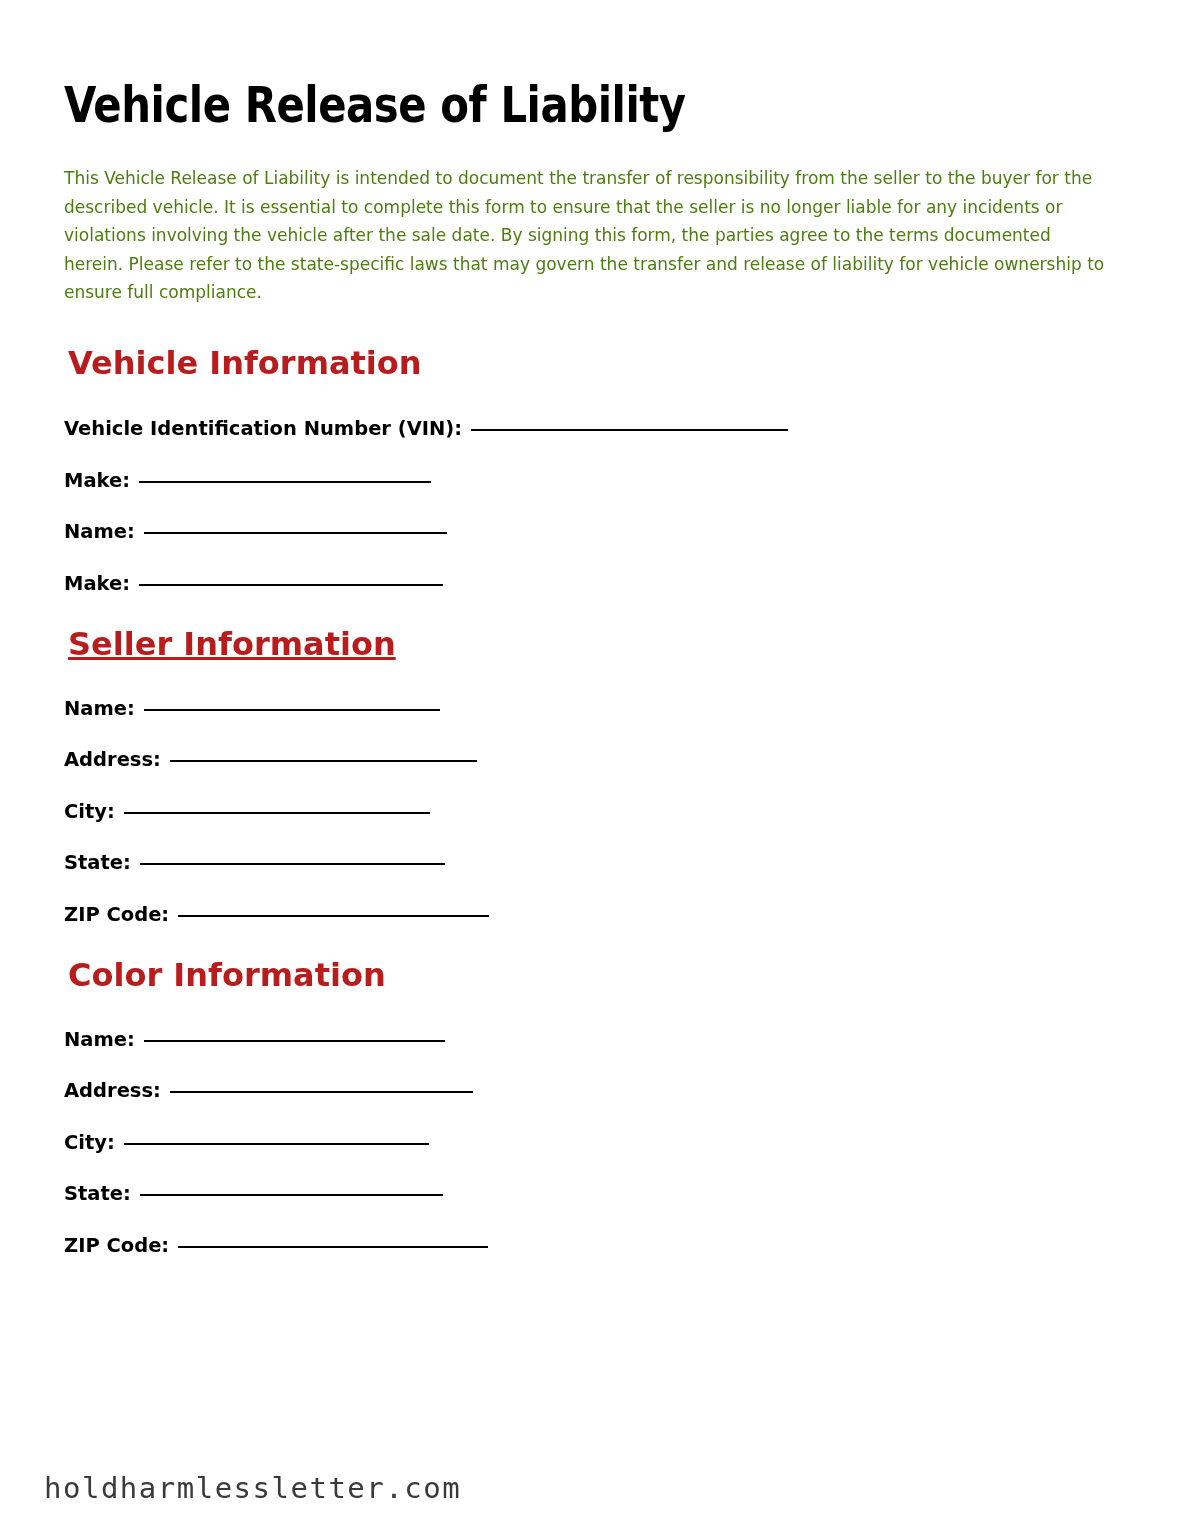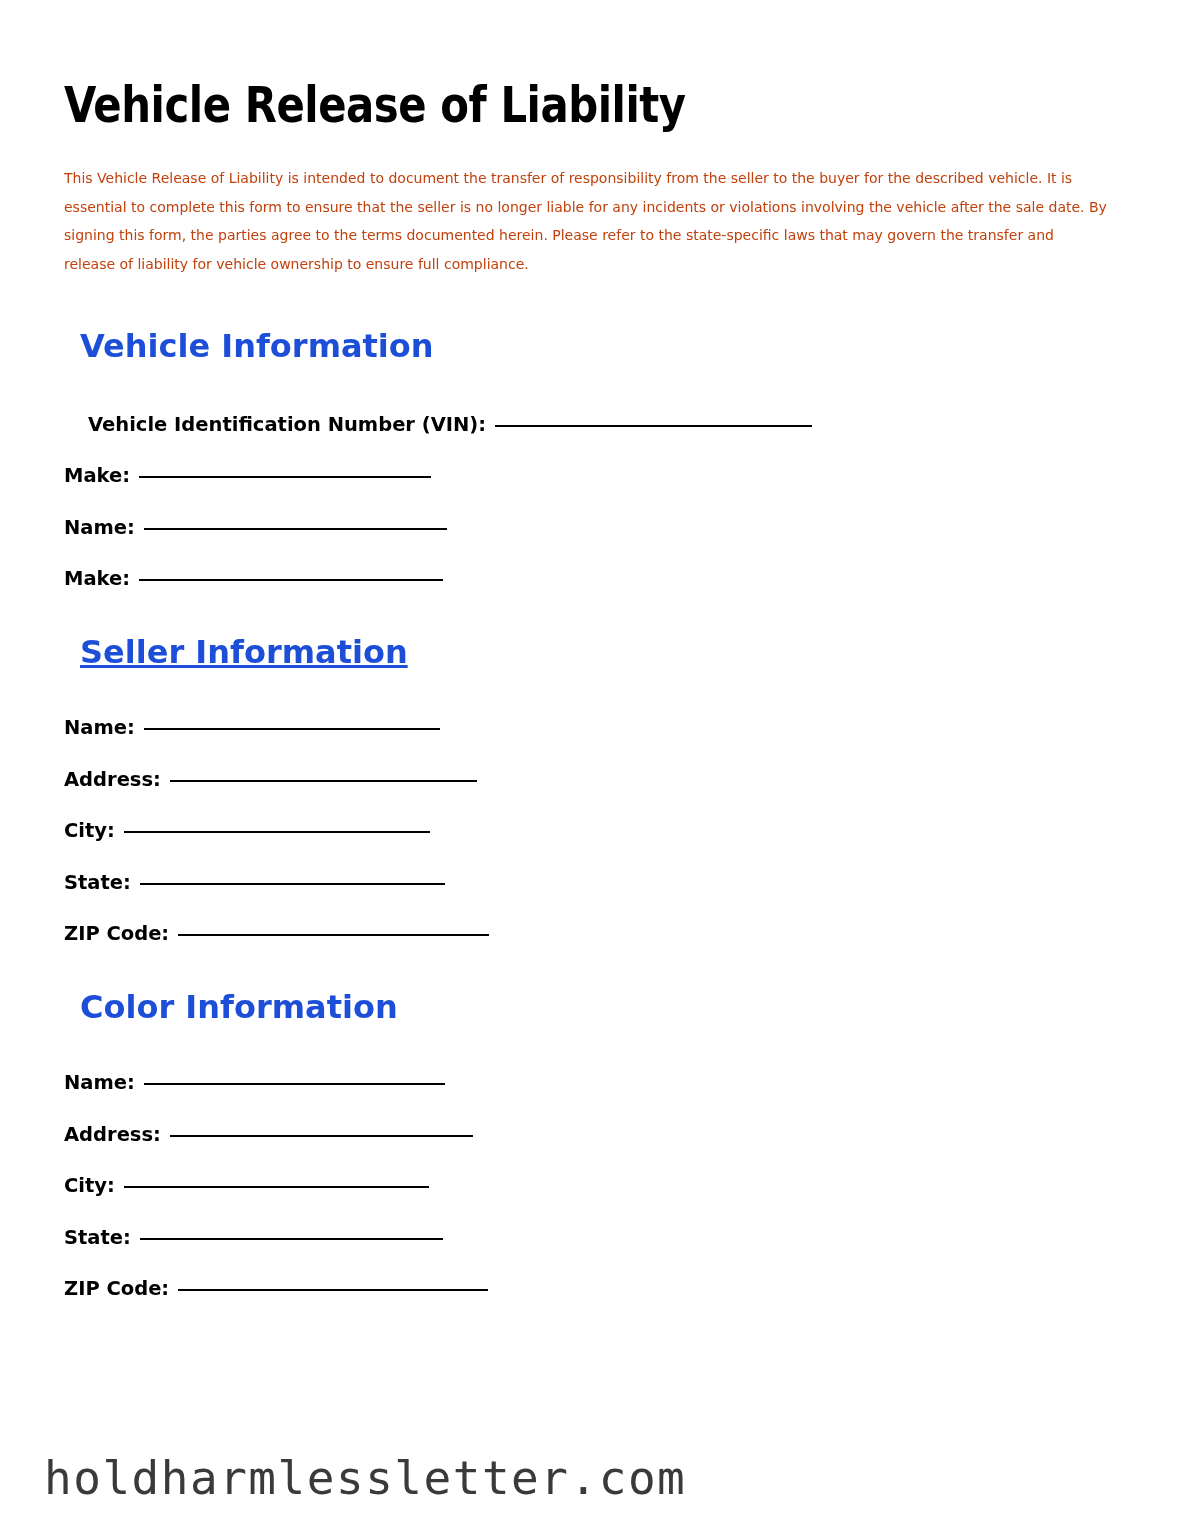--- a/index.html
+++ b/index.html
@@ -35,57 +35,57 @@
     margin: 0;
     padding-top: 78px;
     transform: scaleX(0.93);
     transform-origin: left center;
     white-space: nowrap;
   }
 
   
   .intro {
     font-family: "DejaVu Sans", "Liberation Sans", sans-serif;
-    font-size: 14px;
+    font-size: 17px;
     line-height: 28.5px;
-    color: #c2410c;
+    color: #4d7c0f;
     margin: 0;
     padding-top: 31px;
     width: 1045px;
     text-align: left;
   }
 
   
   .section-heading {
     font-family: "DejaVu Sans", "Liberation Sans", sans-serif;
     font-weight: bold;
     font-size: 32px;
     line-height: 1.15;
-    color: #1d4ed8;
-    margin: 16px;
+    color: #b91c1c;
+    margin: 4px;
     white-space: nowrap;
   }
   .sh-vehicle  { padding-top: 34px; }
   .sh-seller   { padding-top: 28px; text-decoration: underline; }
   .sh-buyer    { padding-top: 28px; }
   .sh-agreement{ padding-top: 27px; }
 
   
   .field-list { margin: 0; padding: 0; list-style: none; }
   .field-row {
     font-family: "DejaVu Sans", "Liberation Sans", sans-serif;
     font-weight: bold;
     font-size: 19.5px;
     line-height: 1.1;
     color: #000000;
     white-space: nowrap;
     display: block;
   }
   .vehicle-fields .field-row { padding-top: 30px; }
-  .vehicle-fields .field-row:first-child { padding-top: 33px; margin-left: 24px; }
+  .vehicle-fields .field-row:first-child { padding-top: 33px; }
   .seller-fields .field-row { padding-top: 30px; }
   .seller-fields .field-row:first-child { padding-top: 31px; }
   .buyer-fields .field-row { padding-top: 30px; }
   .buyer-fields .field-row:first-child { padding-top: 31px; }
 
   .field-label {
     display: inline-block;
     vertical-align: baseline;
   }
   .field-rule {
@@ -97,21 +97,21 @@
     position: relative;
     top: -4px;
   }
 
   
   .footer {
     position: absolute;
     left: 44px;
     bottom: 18px;
     font-family: "DejaVu Sans Mono", "Liberation Mono", monospace;
-    font-size: 46px;
+    font-size: 29px;
     letter-spacing: 1.5px;
     color: #3a3a3a;
     white-space: nowrap;
   }
 </style>
 </head>
 <body>
 
 <div class="page">
   <div class="content">

